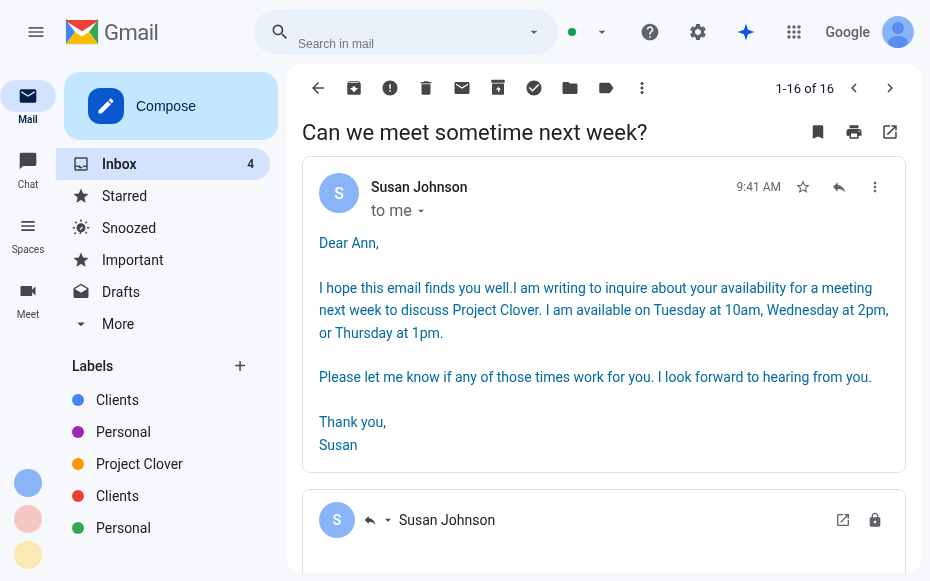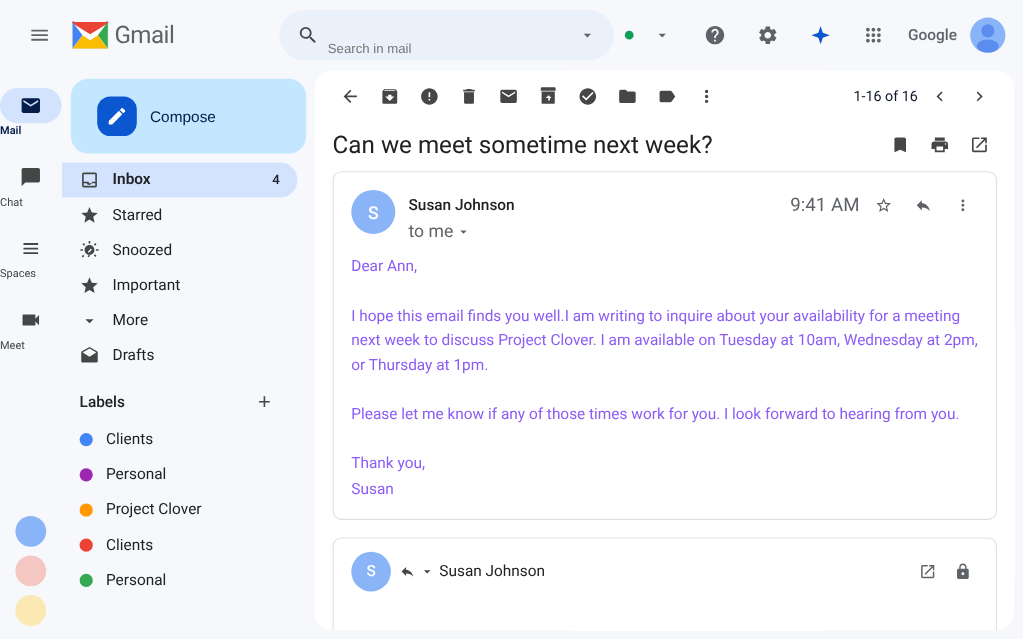--- a/index.html
+++ b/index.html
@@ -122,21 +122,21 @@
       display: flex;
       flex-direction: column;
       align-items: center;
       padding-top: 8px;
       gap: 4px;
       flex-shrink: 0;
     }
     .left-icon-item {
       display: flex;
       flex-direction: column;
-      align-items: flex-start;
+      align-items: center;
       gap: 2px;
       padding: 8px 0;
       cursor: pointer;
       width: 100%;
       border-radius: 0;
     }
     .left-icon-item.active .left-icon-bg {
       background: #d3e3fd;
     }
     .left-icon-bg {
@@ -362,21 +362,21 @@
       display: flex;
       align-items: center;
       justify-content: space-between;
     }
     .sender-name {
       font-size: 14px;
       font-weight: 500;
       color: #202124;
     }
     .email-time {
-      font-size: 17px;
+      font-size: 12px;
       color: #5f6368;
       display: flex; align-items: center; gap: 8px;
     }
     .to-me {
       font-size: 16px;
       color: #5f6368;
       display: flex; align-items: center; gap: 2px;
       cursor: pointer;
     }
     .to-me svg { width: 14px; height: 14px; fill: #5f6368; }
@@ -387,21 +387,21 @@
       background: transparent;
       border: none;
       cursor: pointer;
     }
     .email-action-btn svg { width: 16px; height: 16px; fill: #5f6368; }
     .star-btn svg { fill: #5f6368; }
 
     .email-text {
       margin-top: 12px;
       font-size: 14px;
-      color: #8b5cf6;
+      color: #0369a1;
       line-height: 1.6;
     }
 
     
     .reply-area {
       border: 1px solid #e0e0e0;
       border-radius: 8px;
       margin-bottom: 16px;
       overflow: hidden;
     }
@@ -593,29 +593,29 @@
       <span>Snoozed</span>
     </div>
     <div class="nav-item">
       <svg viewBox="0 0 24 24">
           <path d="M12 17.27L18.18 21l-1.64-7.03L22 9.24l-7.19-.61L12 2 9.19 8.63 2 9.24l5.46 4.73L5.82 21z"></path>
         </svg>
       <span>Important</span>
     </div>
     <div class="nav-item">
       <svg viewBox="0 0 24 24">
-          <path d="M7 10l5 5 5-5z"></path>
-        </svg>
-      <span>More</span>
+          <path d="M21.99 8c0-.72-.37-1.35-.94-1.7L12 1 2.95 6.3C2.38 6.65 2 7.28 2 8v10c0 1.1.9 2 2 2h16c1.1 0 2-.9 2-2l-.01-10zm-10 5L3.74 7.84 12 3l8.26 4.84L12 13z"></path>
+        </svg>
+      <span>Drafts</span>
     </div>
     <div class="nav-item">
       <svg viewBox="0 0 24 24">
-          <path d="M21.99 8c0-.72-.37-1.35-.94-1.7L12 1 2.95 6.3C2.38 6.65 2 7.28 2 8v10c0 1.1.9 2 2 2h16c1.1 0 2-.9 2-2l-.01-10zm-10 5L3.74 7.84 12 3l8.26 4.84L12 13z"></path>
-        </svg>
-      <span>Drafts</span>
+          <path d="M7 10l5 5 5-5z"></path>
+        </svg>
+      <span>More</span>
     </div>
 
     <div class="labels-section">
       <div class="labels-header">
         <span class="labels-title">Labels</span>
         <button class="labels-add-btn">+</button>
       </div>
       <div class="label-item">
         <div class="label-dot" style="background:#4285f4;"></div>
         <span>Clients</span>

